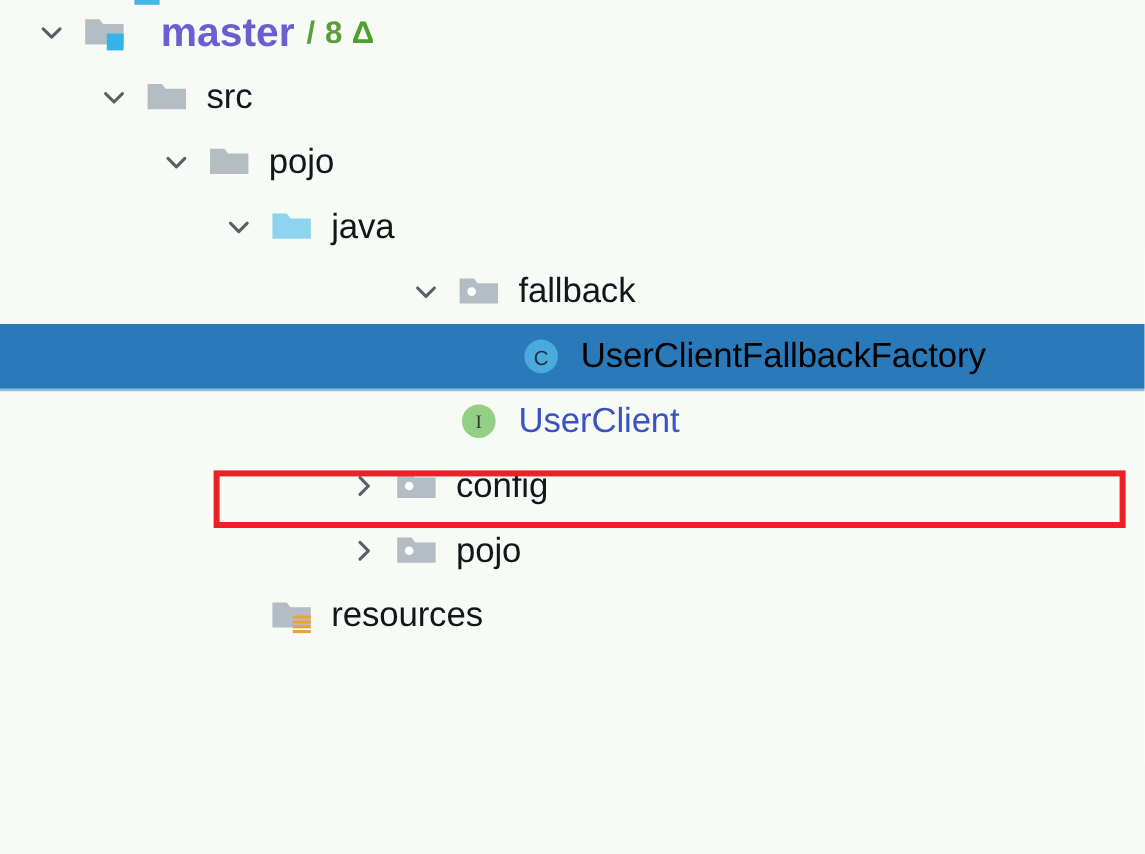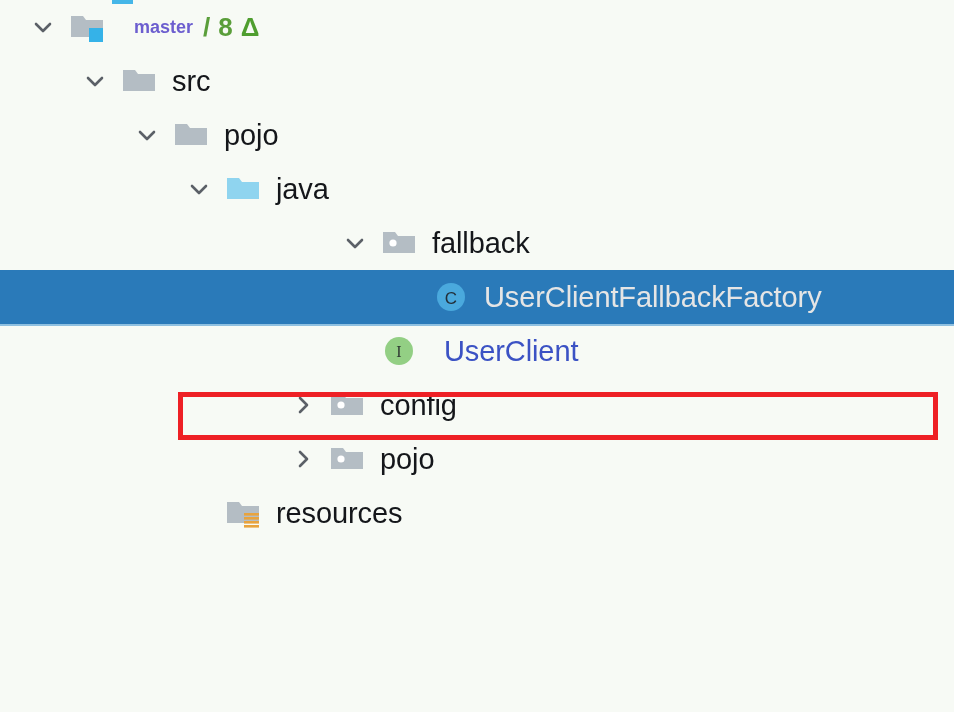--- a/index.html
+++ b/index.html
@@ -38,21 +38,21 @@
     position: relative;
     height: 54px;
     display: flex;
     align-items: center;
     white-space: nowrap;
   }
 
   .row.selected {
     background: #2a7ab9;
   }
-  .row.selected .label { color: #e5e5e5; }
+  .row.selected .label { color: #000000; }
 
   
   .sel-underline {
     position: absolute;
     left: 0;
     right: 0;
     bottom: -2px;
     height: 2px;
     background: #8fc0e0;
   }
@@ -79,24 +79,24 @@
   .icon svg { display:block; }
 
   
   .label {
     font-size: 29px;
     color: #14161a;
     letter-spacing: -0.1px;
     line-height: 1;
   }
   .label.bold { font-weight: bold; }
-  .label.link { color: #3b52c4; margin-left: 12px; }
+  .label.link { color: #3b52c4; }
 
   .vcs-branch {
-    font-size: 18px;
+    font-size: 34px;
     font-weight: bold;
     color: #6c5ecf;
     margin-left: 14px;
   }
   .vcs-sep {
     font-size: 26px;
     font-weight: bold;
     color: #5a9e3a;
     margin-left: 10px;
   }

